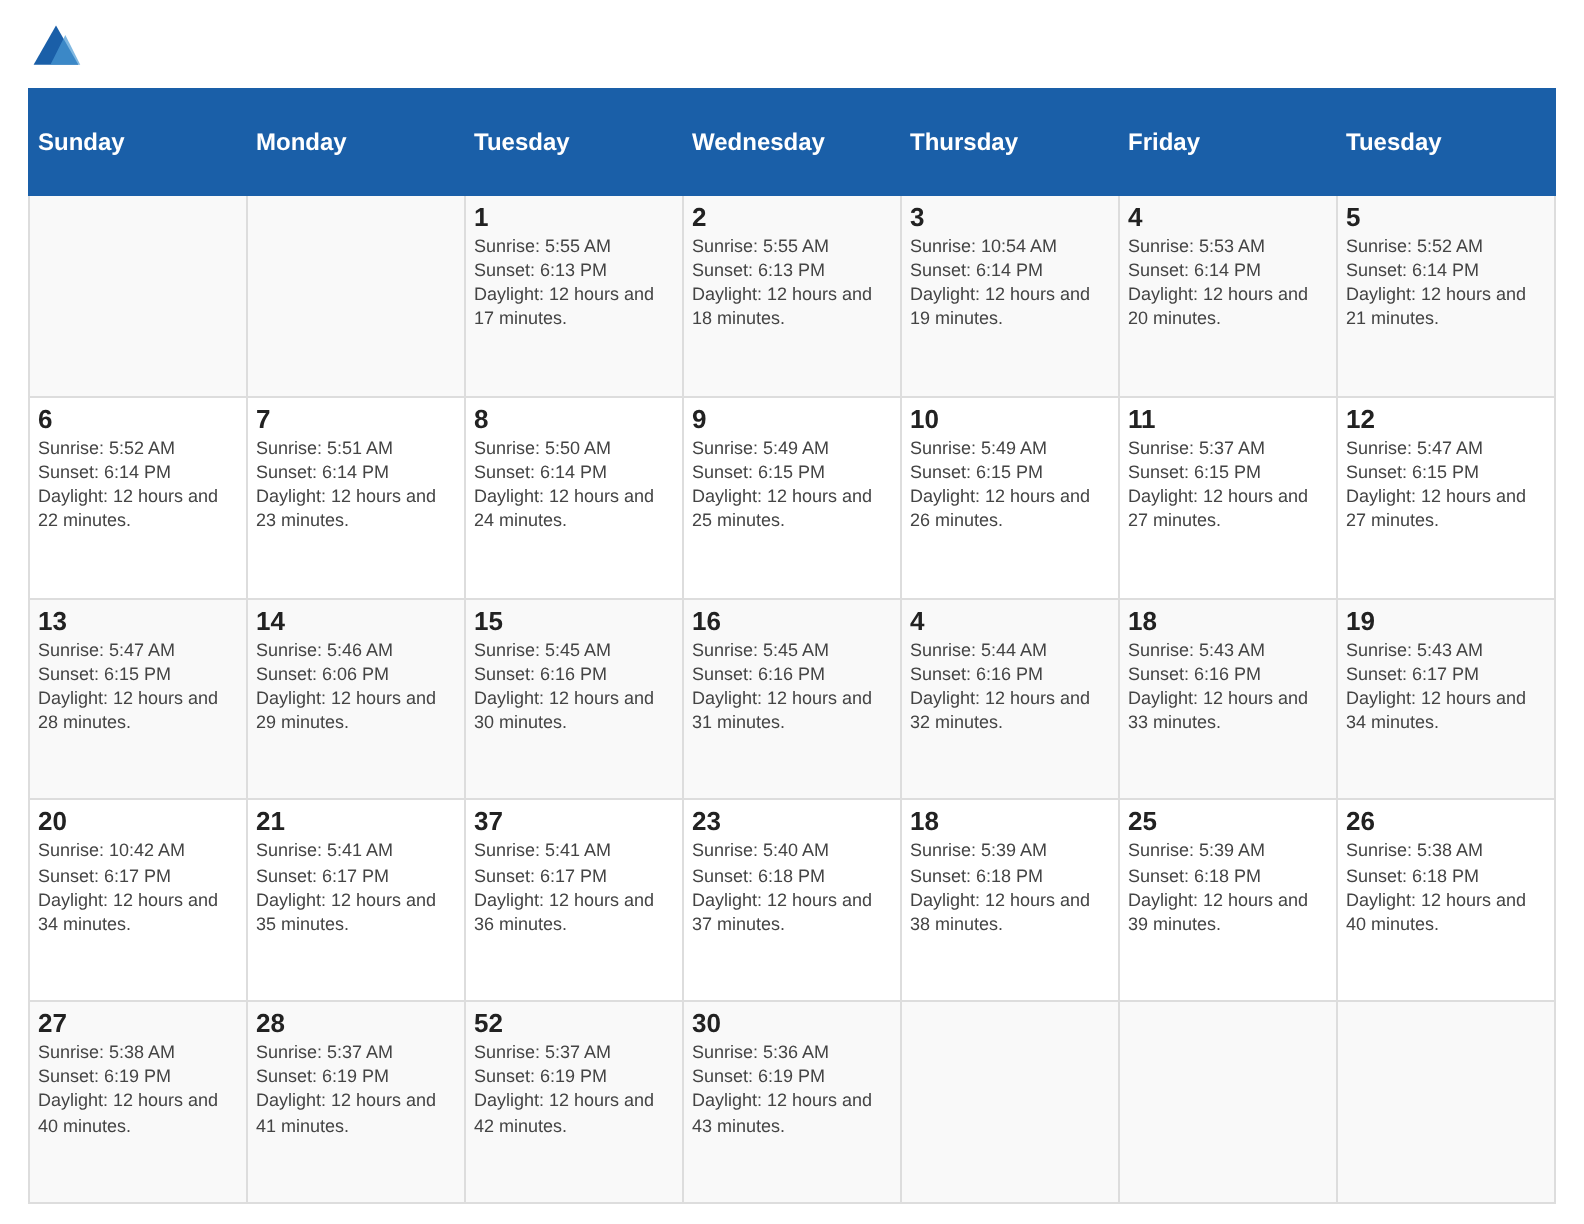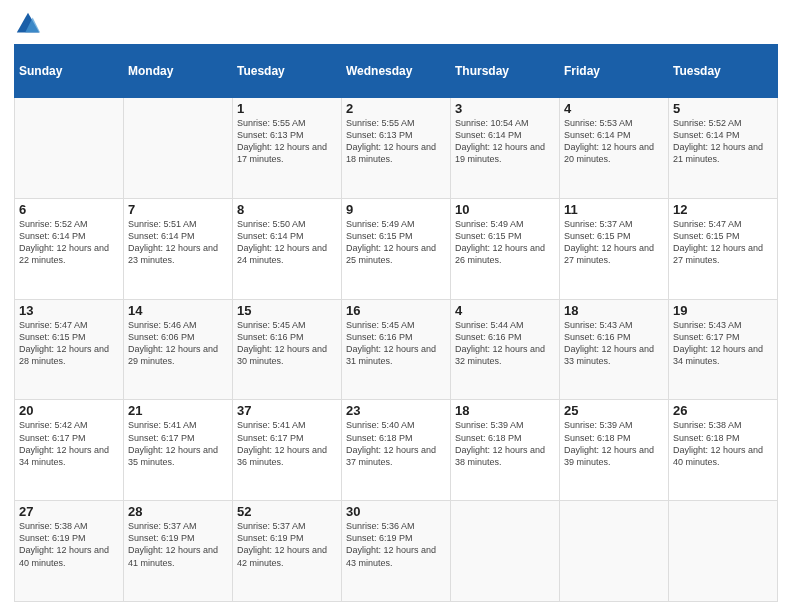--- a/index.html
+++ b/index.html
@@ -254,21 +254,21 @@
           <td>
             <span class="day-num">19</span>
             <div class="day-info">Sunrise: 5:43 AM
 Sunset: 6:17 PM
 Daylight: 12 hours and 34 minutes.</div>
           </td>
         </tr>
         <tr>
           <td>
             <span class="day-num">20</span>
-            <div class="day-info">Sunrise: 5:42 AM
+            <div class="day-info">Sunrise: 10:42 AM
 Sunset: 6:17 PM
 Daylight: 12 hours and 34 minutes.</div>
           </td>
           <td>
             <span class="day-num">21</span>
             <div class="day-info">Sunrise: 5:41 AM
 Sunset: 6:17 PM
 Daylight: 12 hours and 35 minutes.</div>
           </td>
           <td>

